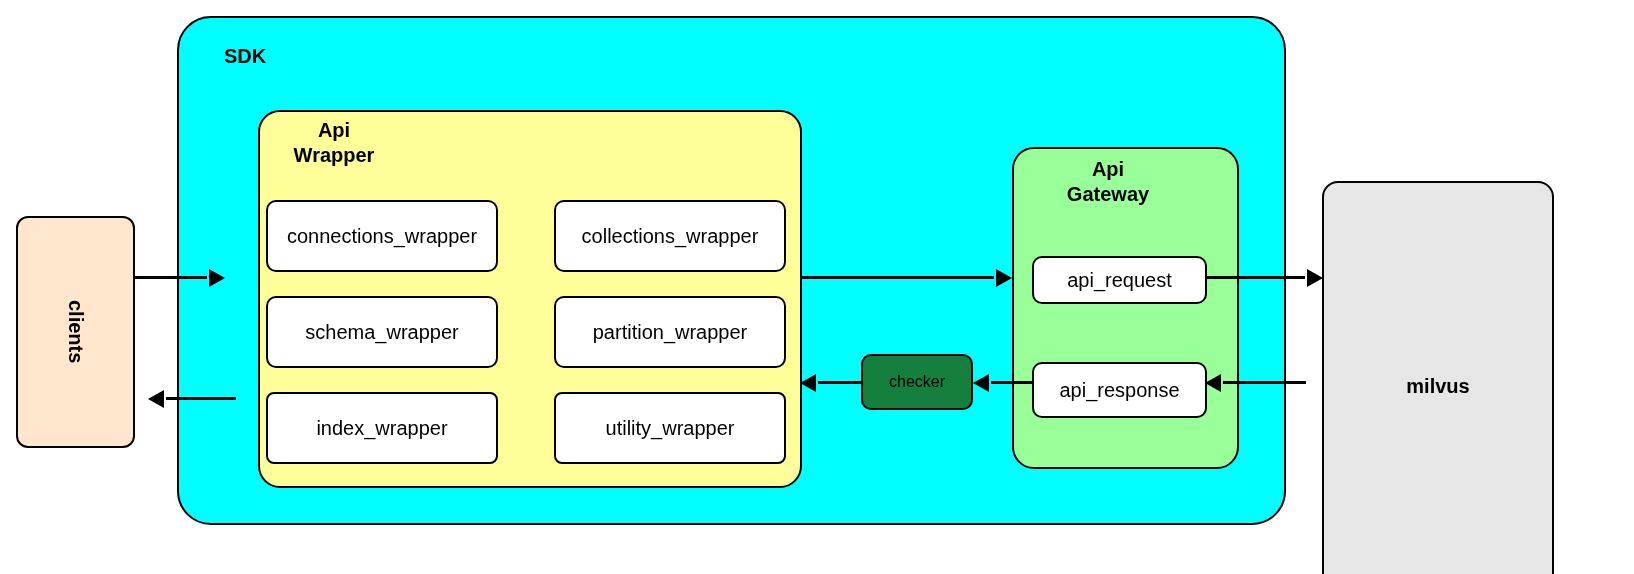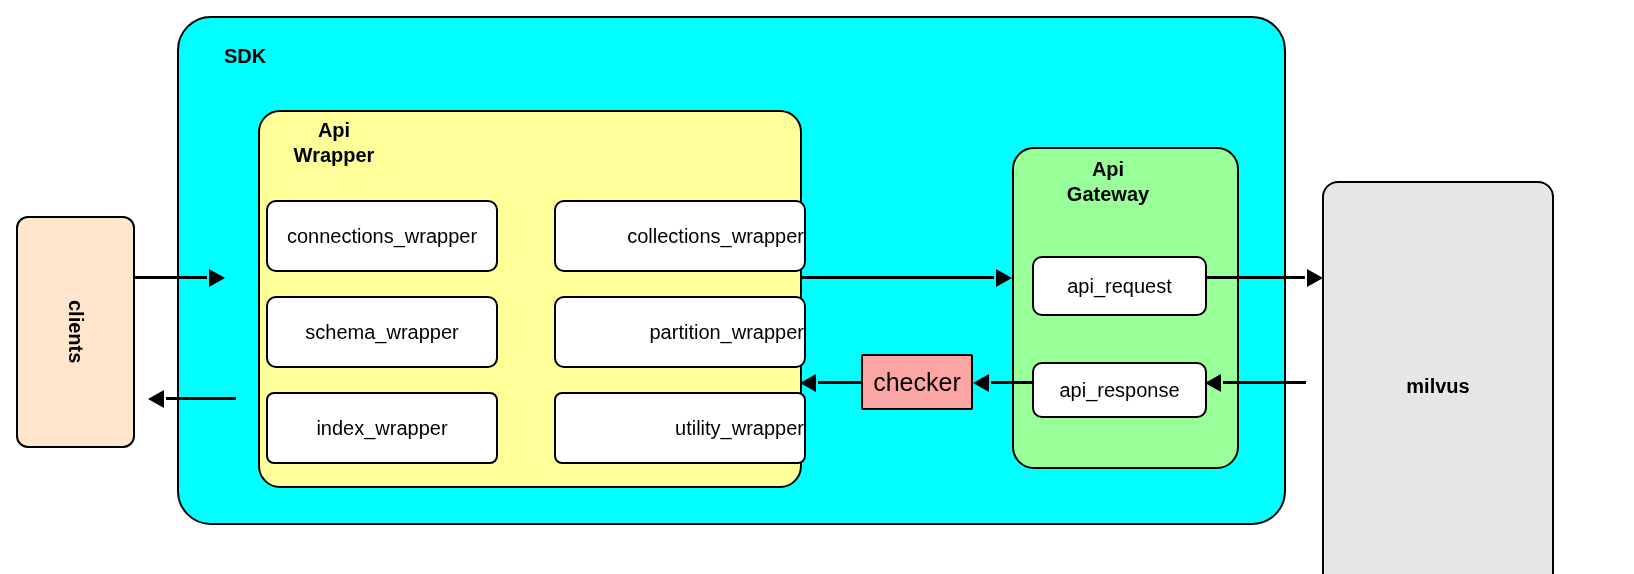--- a/index.html
+++ b/index.html
@@ -79,38 +79,38 @@
   
   .leaf {
     background: #ffffff;
     border-radius: 10px;
     font-size: 20px;
     margin-top: 8px;
   }
 
   
   .w-c1 { left: 266px; width: 232px; }
-  .w-c2 { left: 554px; width: 252px; justify-content: flex-end; }
+  .w-c2 { left: 554px; width: 232px; }
   .w-r1 { top: 192px; height: 72px; }
   .w-r2 { top: 288px; height: 72px; }
   .w-r3 { top: 384px; height: 72px; border-radius: 8px; }
 
   
-  .g-req  { left: 1032px; top: 248px;  width: 175px; height: 60px; }
+  .g-req  { left: 1032px; top: 248px;  width: 175px; height: 48px; }
   .g-resp { left: 1032px; top: 354px;  width: 175px; height: 56px; }
 
   
   .checker-box {
     left: 861px;
     top: 354px;
     width: 112px;
     height: 56px;
-    background: #fca5a5;
-    border-radius: 2px;
-    font-size: 25px;
+    background: #15803d;
+    border-radius: 10px;
+    font-size: 16px;
   }
 
   
   .clients-box {
     left: 16px;
     top: 216px;
     width: 119px;
     height: 232px;
     background: #ffe6cc;
     border-radius: 12px;

